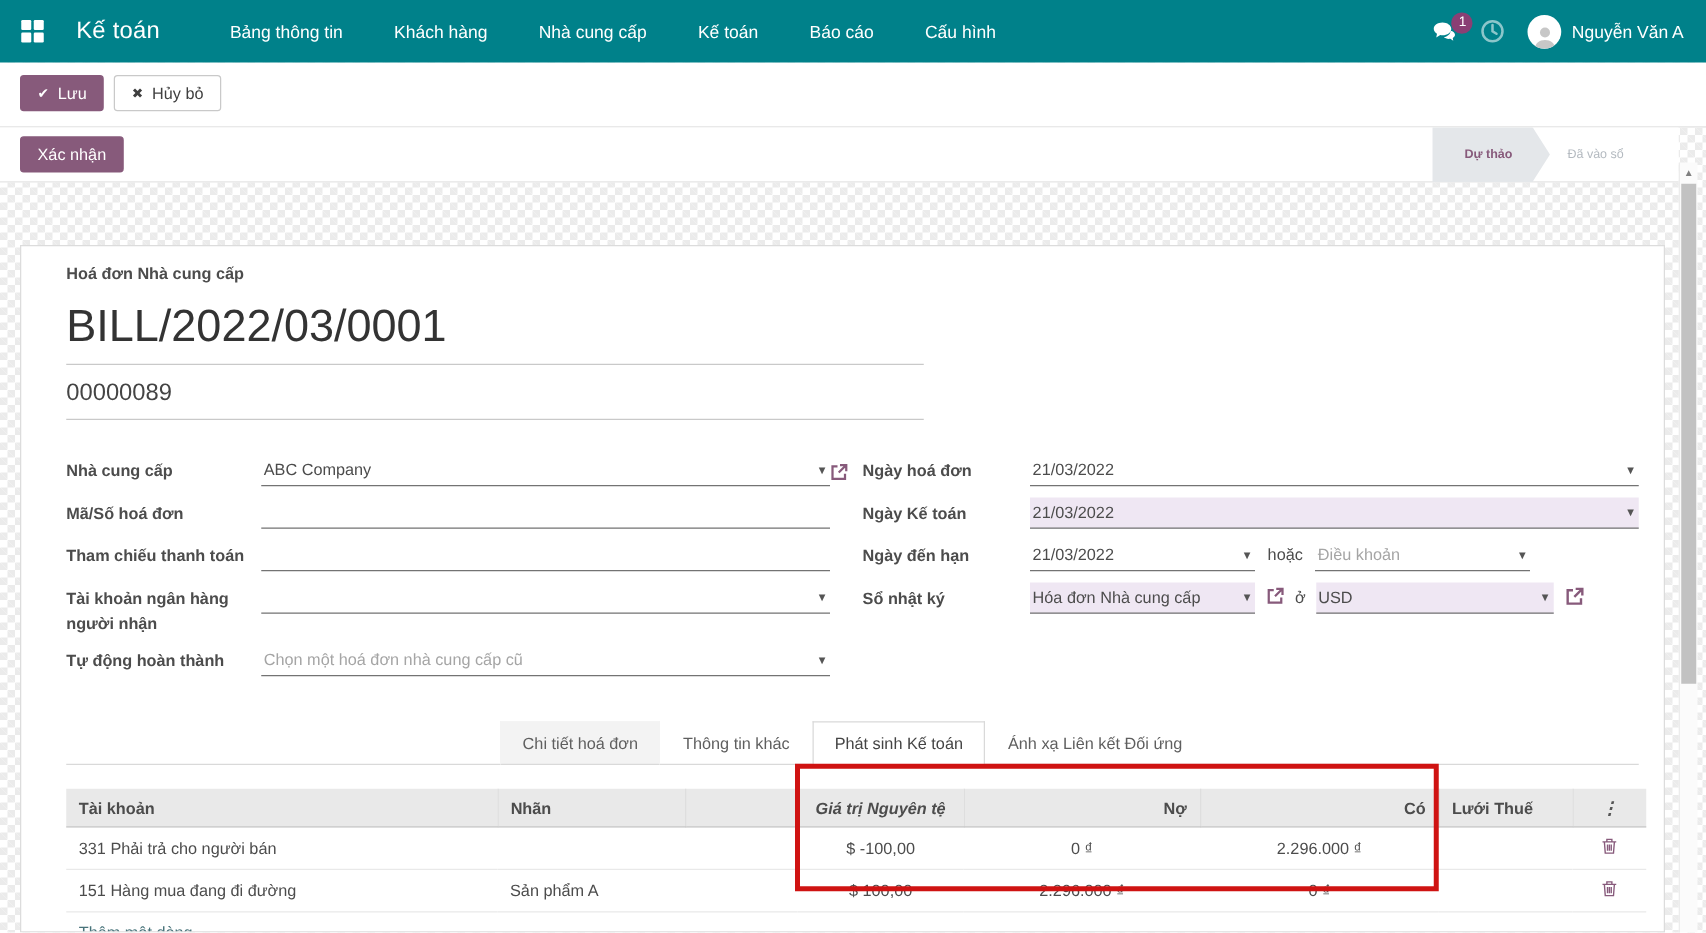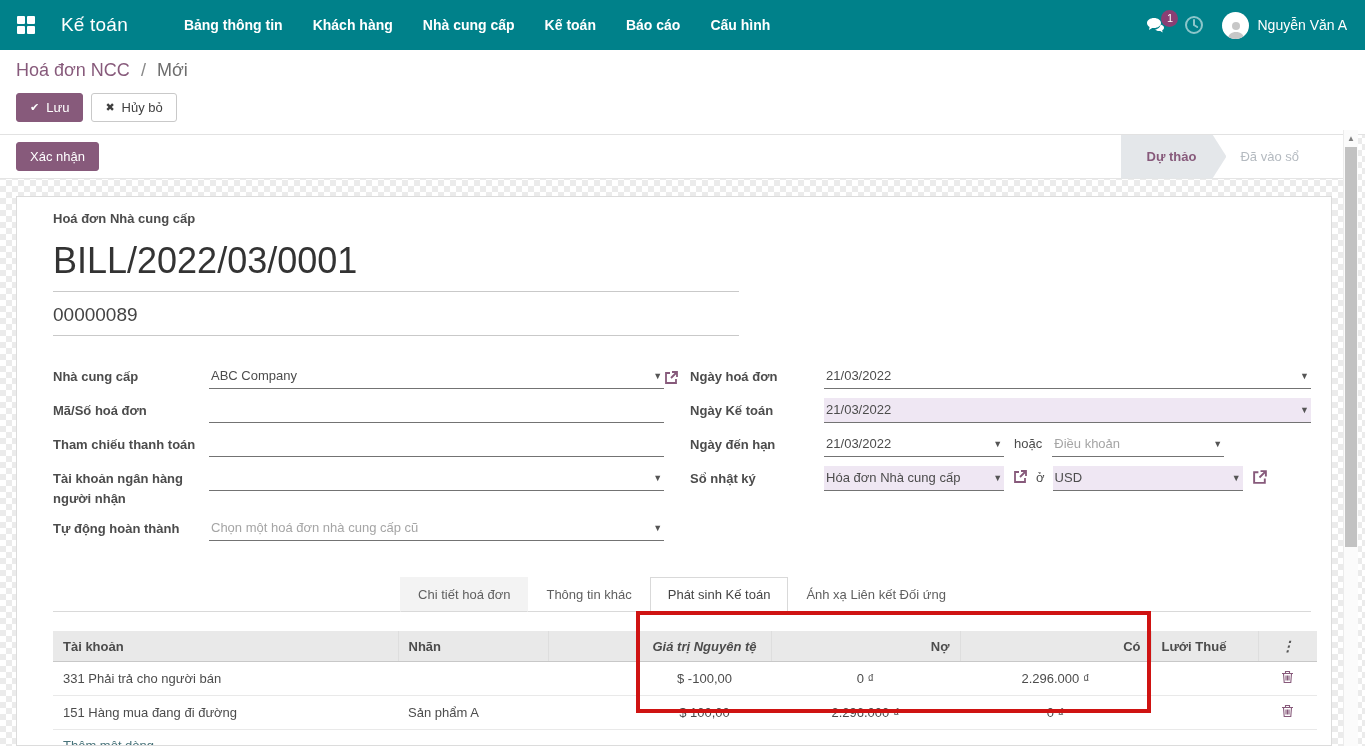--- a/index.html
+++ b/index.html
@@ -12,21 +12,21 @@
       linear-gradient(45deg,#ebebeb 25%,transparent 25%,transparent 75%,#ebebeb 75%);
     background-size:12px 12px;
     background-position:0 0,6px 6px;
     position:relative;
   }
   
   .topnav { height:50px; background:#00818a; display:flex; align-items:center; color:#fff; position:relative; z-index:10; }
   .apps-icon { width:18px; height:18px; margin-left:17px; display:grid; grid-template-columns:8px 8px; grid-template-rows:8px 8px; gap:2px; cursor:pointer; }
   .apps-icon span { background:#fff; border-radius:1px; }
   .app-name { font-size:19px; font-weight:500; margin-left:26px; letter-spacing:.2px; }
-  .menu { display:flex; margin-left:43px; gap:4px;font-weight:bold; }
+  .menu { display:flex; margin-left:43px; gap:15px; }
   .menu-item { padding:0 13px; font-size:14px; cursor:pointer; line-height:46px; white-space:nowrap; }
   .topnav-right { margin-left:auto; display:flex; align-items:center; gap:18px; padding-right:18px; }
   .msg-wrap { position:relative; cursor:pointer; display:flex; }
   .badge { position:absolute; top:-7px; right:-12px; background:#8a3f74; color:#fff; border-radius:50%;
            width:17px; height:17px; font-size:11px; display:flex; align-items:center; justify-content:center; }
   .clock-icon { opacity:.55; cursor:pointer; display:flex; }
   .user { display:flex; align-items:center; gap:8px; cursor:pointer; }
   .avatar { width:27px; height:27px; border-radius:50%; background:#fff; overflow:hidden; display:flex; align-items:flex-end; justify-content:center; }
   .user-name { font-size:14px; }
   
@@ -36,21 +36,21 @@
   .bc-sep { color:#888; margin:0 6px; }
   .bc-current { color:#6d6d6d; }
   .cp-buttons { display:flex; gap:8px; }
   .btn { font-size:13px; padding:6px 13px; border-radius:3px; cursor:pointer; display:inline-flex; align-items:center; gap:7px; border:1px solid transparent; }
   .btn-primary { background:#875a7b; border-color:#875a7b; color:#fff; }
   .btn-default { background:#fff; border-color:#c9c9c9; color:#3f3f3f; }
   .btn .ic { font-size:11px; }
   
   .statusbar { background:#fff; height:44px; display:flex; align-items:center; justify-content:space-between; padding:0 24px 0 16px; border-bottom:1px solid #e5e5e5; position:relative; z-index:5; margin-right:22px; }
   .steps { display:flex; height:44px; align-items:stretch; }
-  .step { display:flex; align-items:center; padding:0 20px 0 26px; font-size:13px; position:relative;text-align:center; }
+  .step { display:flex; align-items:center; padding:0 20px 0 26px; font-size:10px; position:relative;text-align:center; }
   .step-active { background:#e4e7ea; color:#875a7b; font-weight:bold; clip-path:polygon(0 0,calc(100% - 14px) 0,100% 50%,calc(100% - 14px) 100%,0 100%); padding-right:30px; }
   .step-inactive { color:#b4bac0; padding-left:14px; }
   
   .sheet { position:absolute; left:16px; top:196px; width:1316px; height:550px; background:#fff; border:1px solid #dcdcdc; padding:14px 20px 0 36px; overflow:hidden; z-index:4; }
   .doc-type { font-weight:bold; color:#4c4c4c; margin-bottom:14px; }
   .bill-number { font-size:36px; color:#333; font-weight:400; width:686px; padding-bottom:9px; border-bottom:1px solid #c9c9c9; }
   .reference { font-size:19px; color:#444; width:686px; padding:12px 0 9px; border-bottom:1px solid #c9c9c9; }
   
   .fields { display:flex; margin-top:28px; }
   .col-left { width:614px; }
@@ -136,25 +136,20 @@
             <circle cx="10" cy="7" r="4" fill="#c7c7c7"></circle>
             <path d="M2 20c0-4.4 3.6-7 8-7s8 2.6 8 7z" fill="#c7c7c7"></path>
           </svg>
       </div>
       <span class="user-name">Nguyễn Văn A</span>
     </div>
   </div>
 </div>
 
 <div class="control-panel">
-  <div class="breadcrumb">
-    <span class="bc-link">Hoá đơn NCC</span>
-    <span class="bc-sep">/</span>
-    <span class="bc-current">Mới</span>
-  </div>
   <div class="cp-buttons">
     <button class="btn btn-primary">
       <span class="ic">✔</span>
       <span>Lưu</span>
     </button>
     <button class="btn btn-default">
       <span class="ic">✖</span>
       <span>Hủy bỏ</span>
     </button>
   </div>

